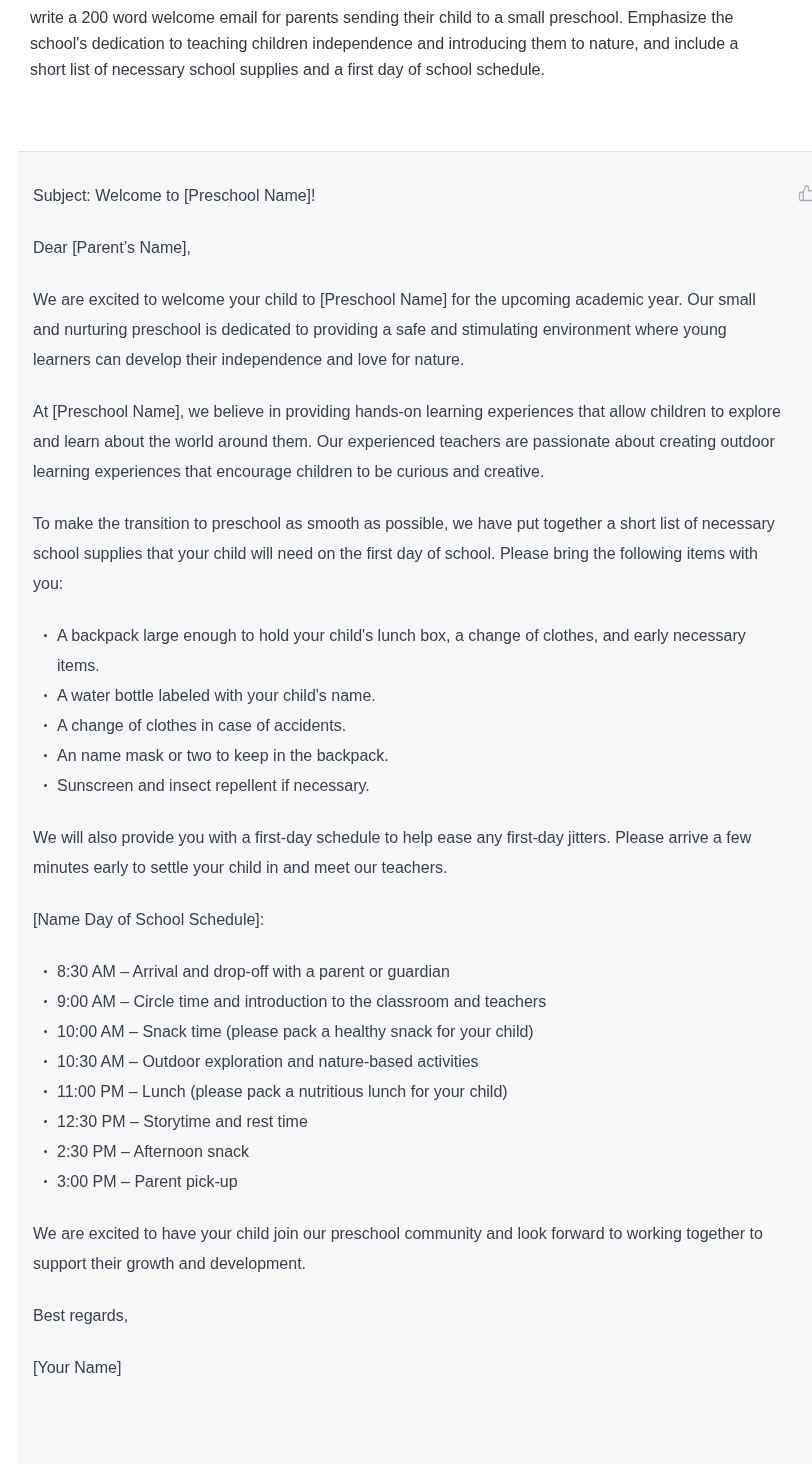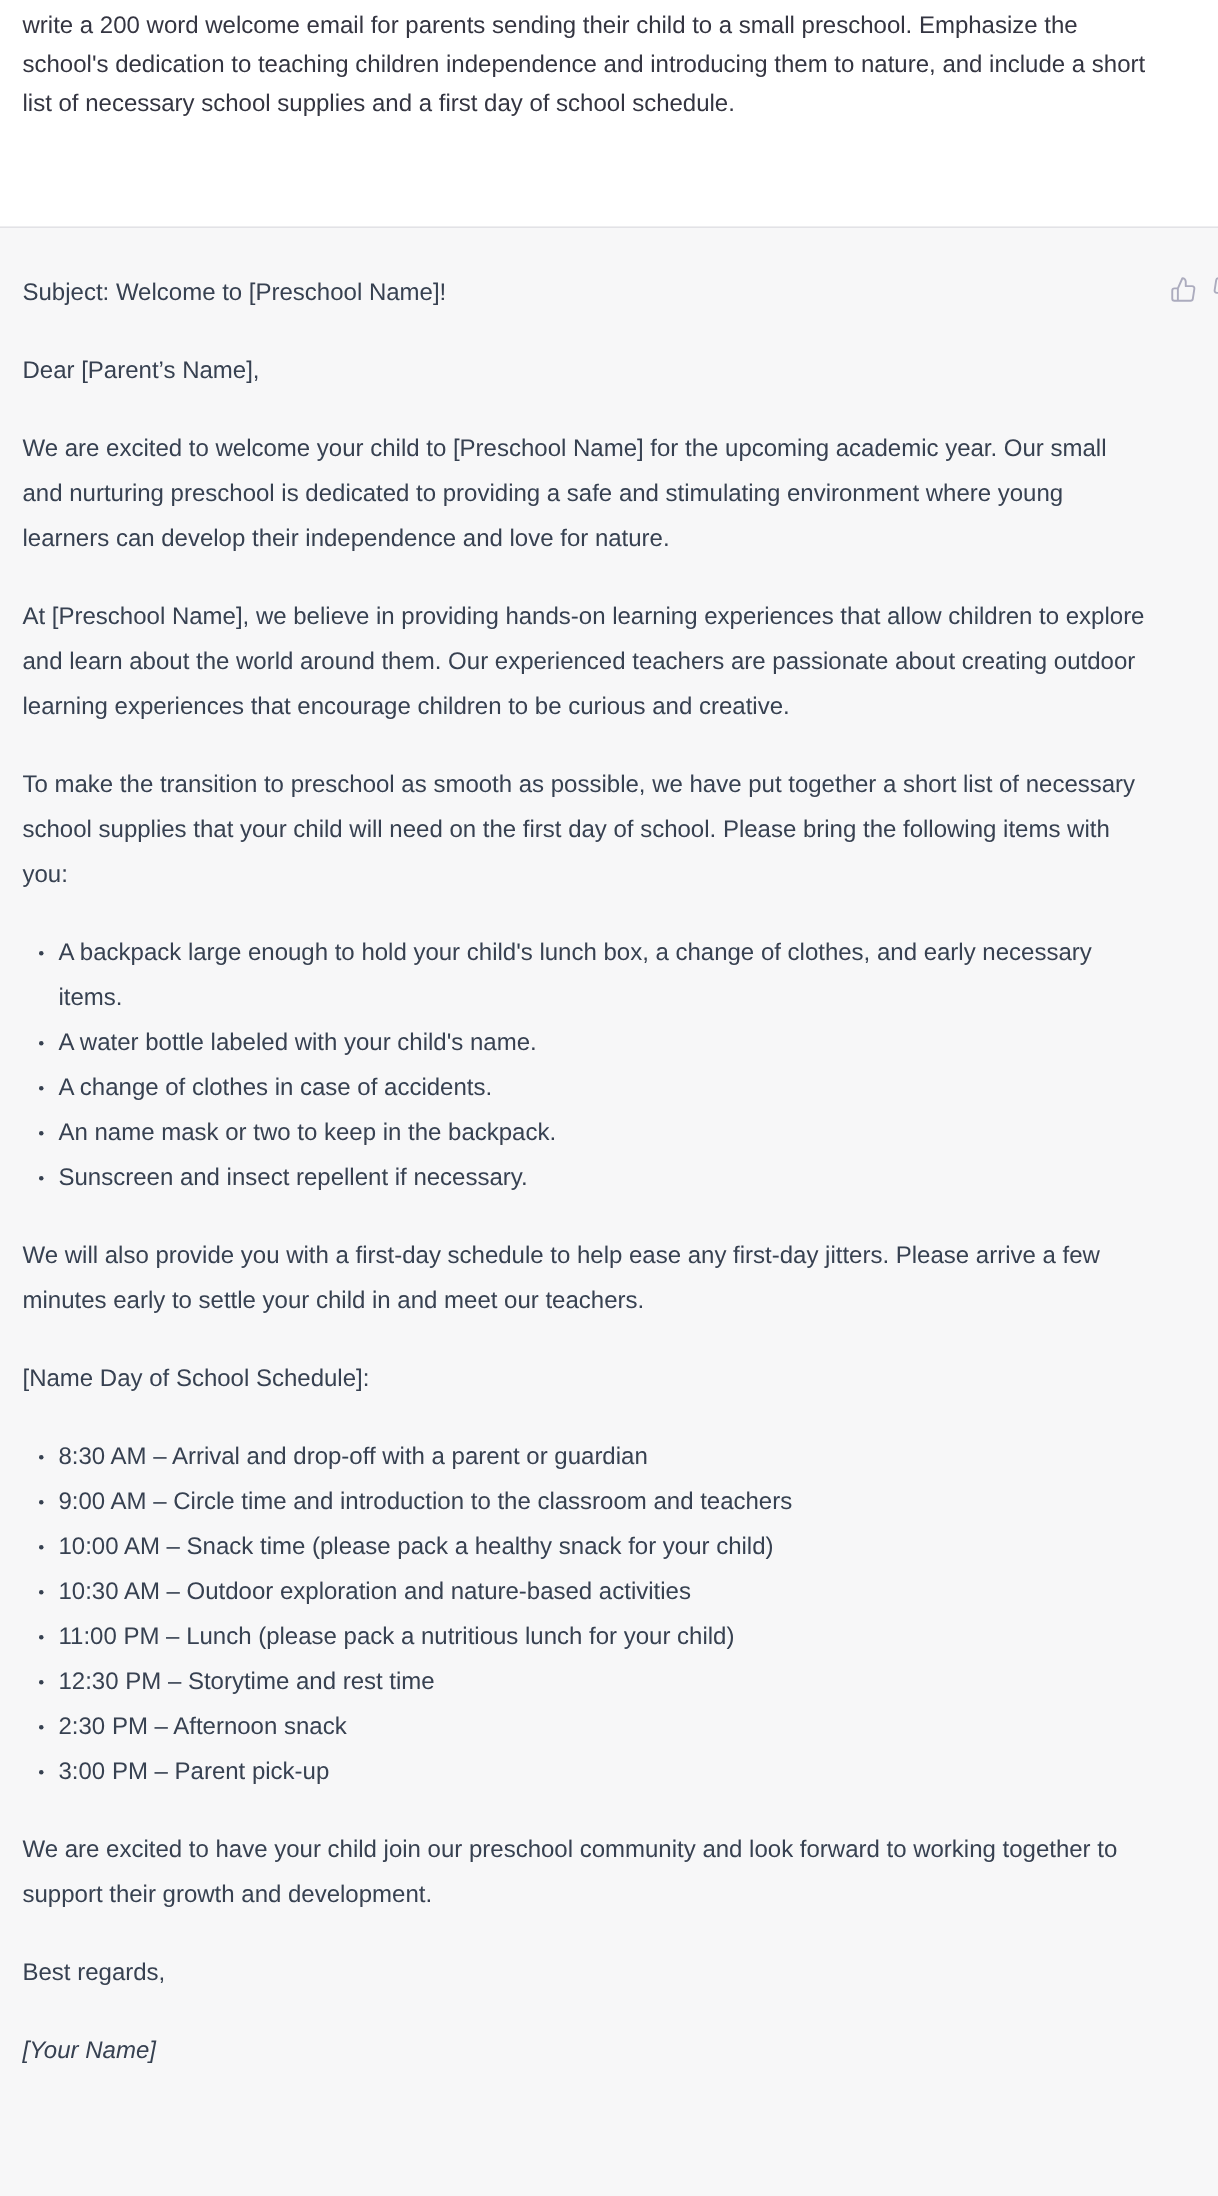--- a/index.html
+++ b/index.html
@@ -14,45 +14,46 @@
     font-size: 16px;
     -webkit-font-smoothing: antialiased;
   }
   .user-section {
     height: 151px;
     padding: 5px 45px 0 15px;
     color: var(--user-text, #343541);
     line-height: 26px;
     background: var(--page-bg, #ffffff);
   }
-  .user-text { max-width: 752px; }
+  .user-text { max-width: 752px; margin-left: 15px; }
   .response-section {
     min-height: 1313px;
     background: var(--resp-bg, #f7f7f8);
     border-top: 1px solid var(--divider, #e2e2e6);
     padding: 29px 0 40px 15px;
     color: var(--asst-text, #374151);
     line-height: 30px;
     position: relative;
+    margin-left: 18px;
   }
   .content { max-width: 748px; }
   .content p { margin: 0 0 22px; }
   .content ul { list-style: none; margin: 0 0 22px; padding: 0; }
   .content li { position: relative; padding-left: 24px; }
   .content li::before {
     content: "";
     position: absolute;
     left: 11px;
     top: 13px;
     width: 3px;
     height: 3px;
     border-radius: 50%;
     background: currentColor;
   }
-  .content > :last-child { margin-bottom: 0; font-style: italic; }
+  .content > :last-child { margin-bottom: 0; }
   .actions {
     position: absolute;
     top: 32px;
     left: 780px;
     display: flex;
     gap: 10px;
   }
   .icon-btn {
     width: 18px;
     height: 18px;

